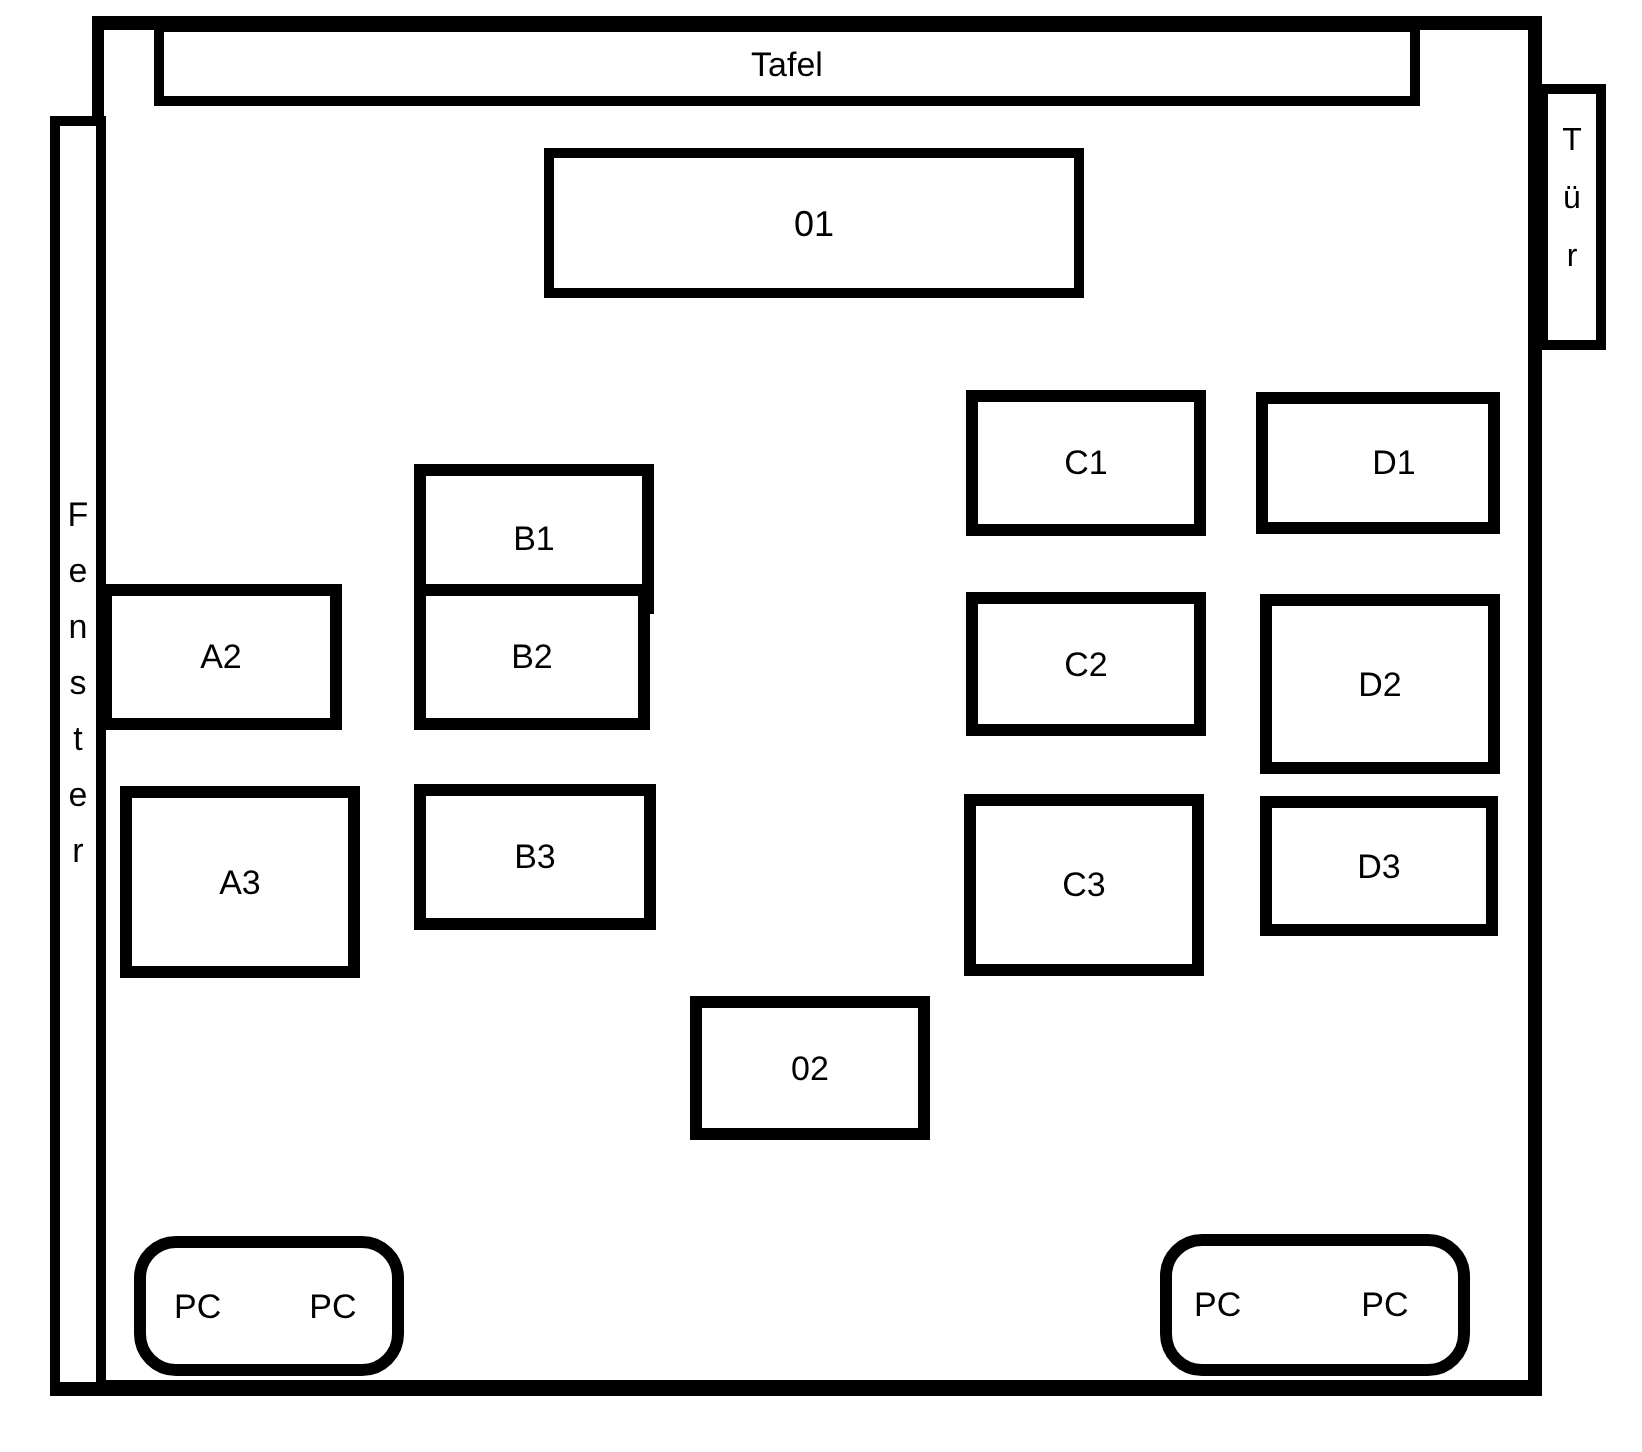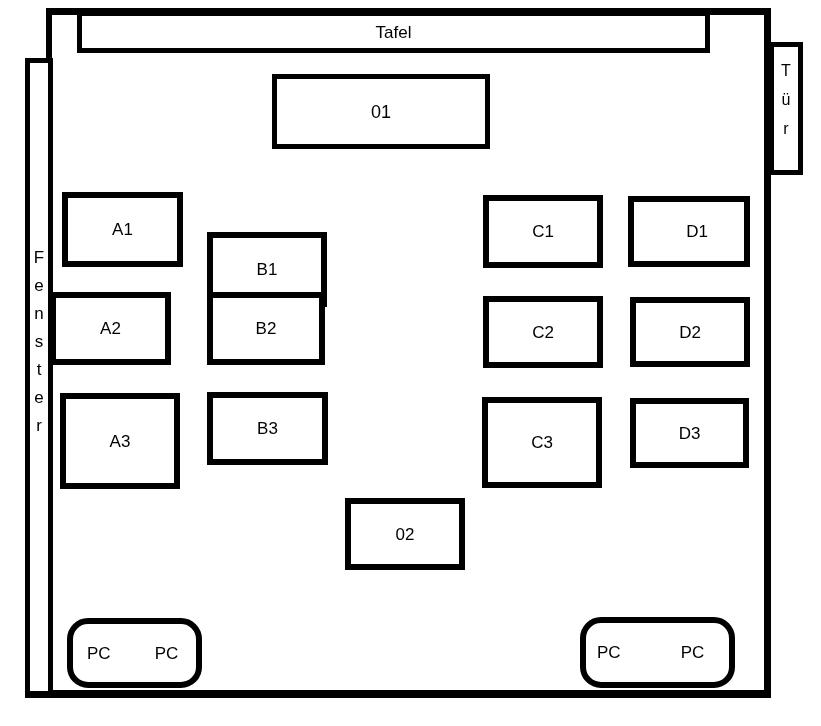--- a/index.html
+++ b/index.html
@@ -30,21 +30,21 @@
     justify-content: center;
     font-size: 17px;
     line-height: 1;
   }
   .desk {
     border-width: 6px;
   }
   
   #board { left: 77px; top: 11px; width: 633px; height: 42px; }
   
-  #desk01 { left: 272px; top: 74px; width: 218px; height: 75px; font-size: 18px; }
+  #desk01 { left: 272px; top: 74px; width: 270px; height: 75px; font-size: 18px; }
   
   #door {
     left: 769px; top: 42px; width: 34px; height: 133px;
     flex-direction: column;
     justify-content: flex-start;
     padding-top: 16px;
     gap: 13px;
     font-size: 16px;
   }
   
@@ -57,21 +57,21 @@
     font-size: 17px;
   }
   
   #desk-a1 { left: 62px;  top: 192px; width: 121px; height: 75px; }
   #desk-b1 { left: 207px; top: 192px; width: 120px; height: 75px; margin-top: 40px; }
   #desk-c1 { left: 483px; top: 195px; width: 120px; height: 73px; }
   #desk-d1 { left: 628px; top: 196px; width: 122px; height: 71px; padding-left: 16px; }
   #desk-a2 { left: 50px;  top: 292px; width: 121px; height: 73px; }
   #desk-b2 { left: 207px; top: 292px; width: 118px; height: 73px; }
   #desk-c2 { left: 483px; top: 296px; width: 120px; height: 72px; }
-  #desk-d2 { left: 630px; top: 297px; width: 120px; height: 70px; }
+  #desk-d2 { left: 630px; top: 297px; width: 120px; height: 90px; }
   #desk-a3 { left: 60px;  top: 393px; width: 120px; height: 96px; }
   #desk-b3 { left: 207px; top: 392px; width: 121px; height: 73px; justify-content: center; }
   #desk-c3 { left: 482px; top: 397px; width: 120px; height: 91px; }
   #desk-d3 { left: 630px; top: 398px; width: 119px; height: 70px; }
   
   #desk02 { left: 345px; top: 498px; width: 120px; height: 72px; border-width: 6px; }
   
   .pc-station {
     border-width: 6px;
     justify-content: flex-start;
@@ -107,23 +107,20 @@
   <div class="box" id="door">
     <span>T</span>
     <span>ü</span>
     <span>r</span>
   </div>
 
   <div class="box" id="desk01">
     <span>01</span>
   </div>
 
-  <div class="box desk" id="desk-a1">
-    <span>A1</span>
-  </div>
   <div class="box desk" id="desk-b1">
     <span>B1</span>
   </div>
   <div class="box desk" id="desk-c1">
     <span>C1</span>
   </div>
   <div class="box desk" id="desk-d1">
     <span>D1</span>
   </div>
   <div class="box desk" id="desk-a2">

